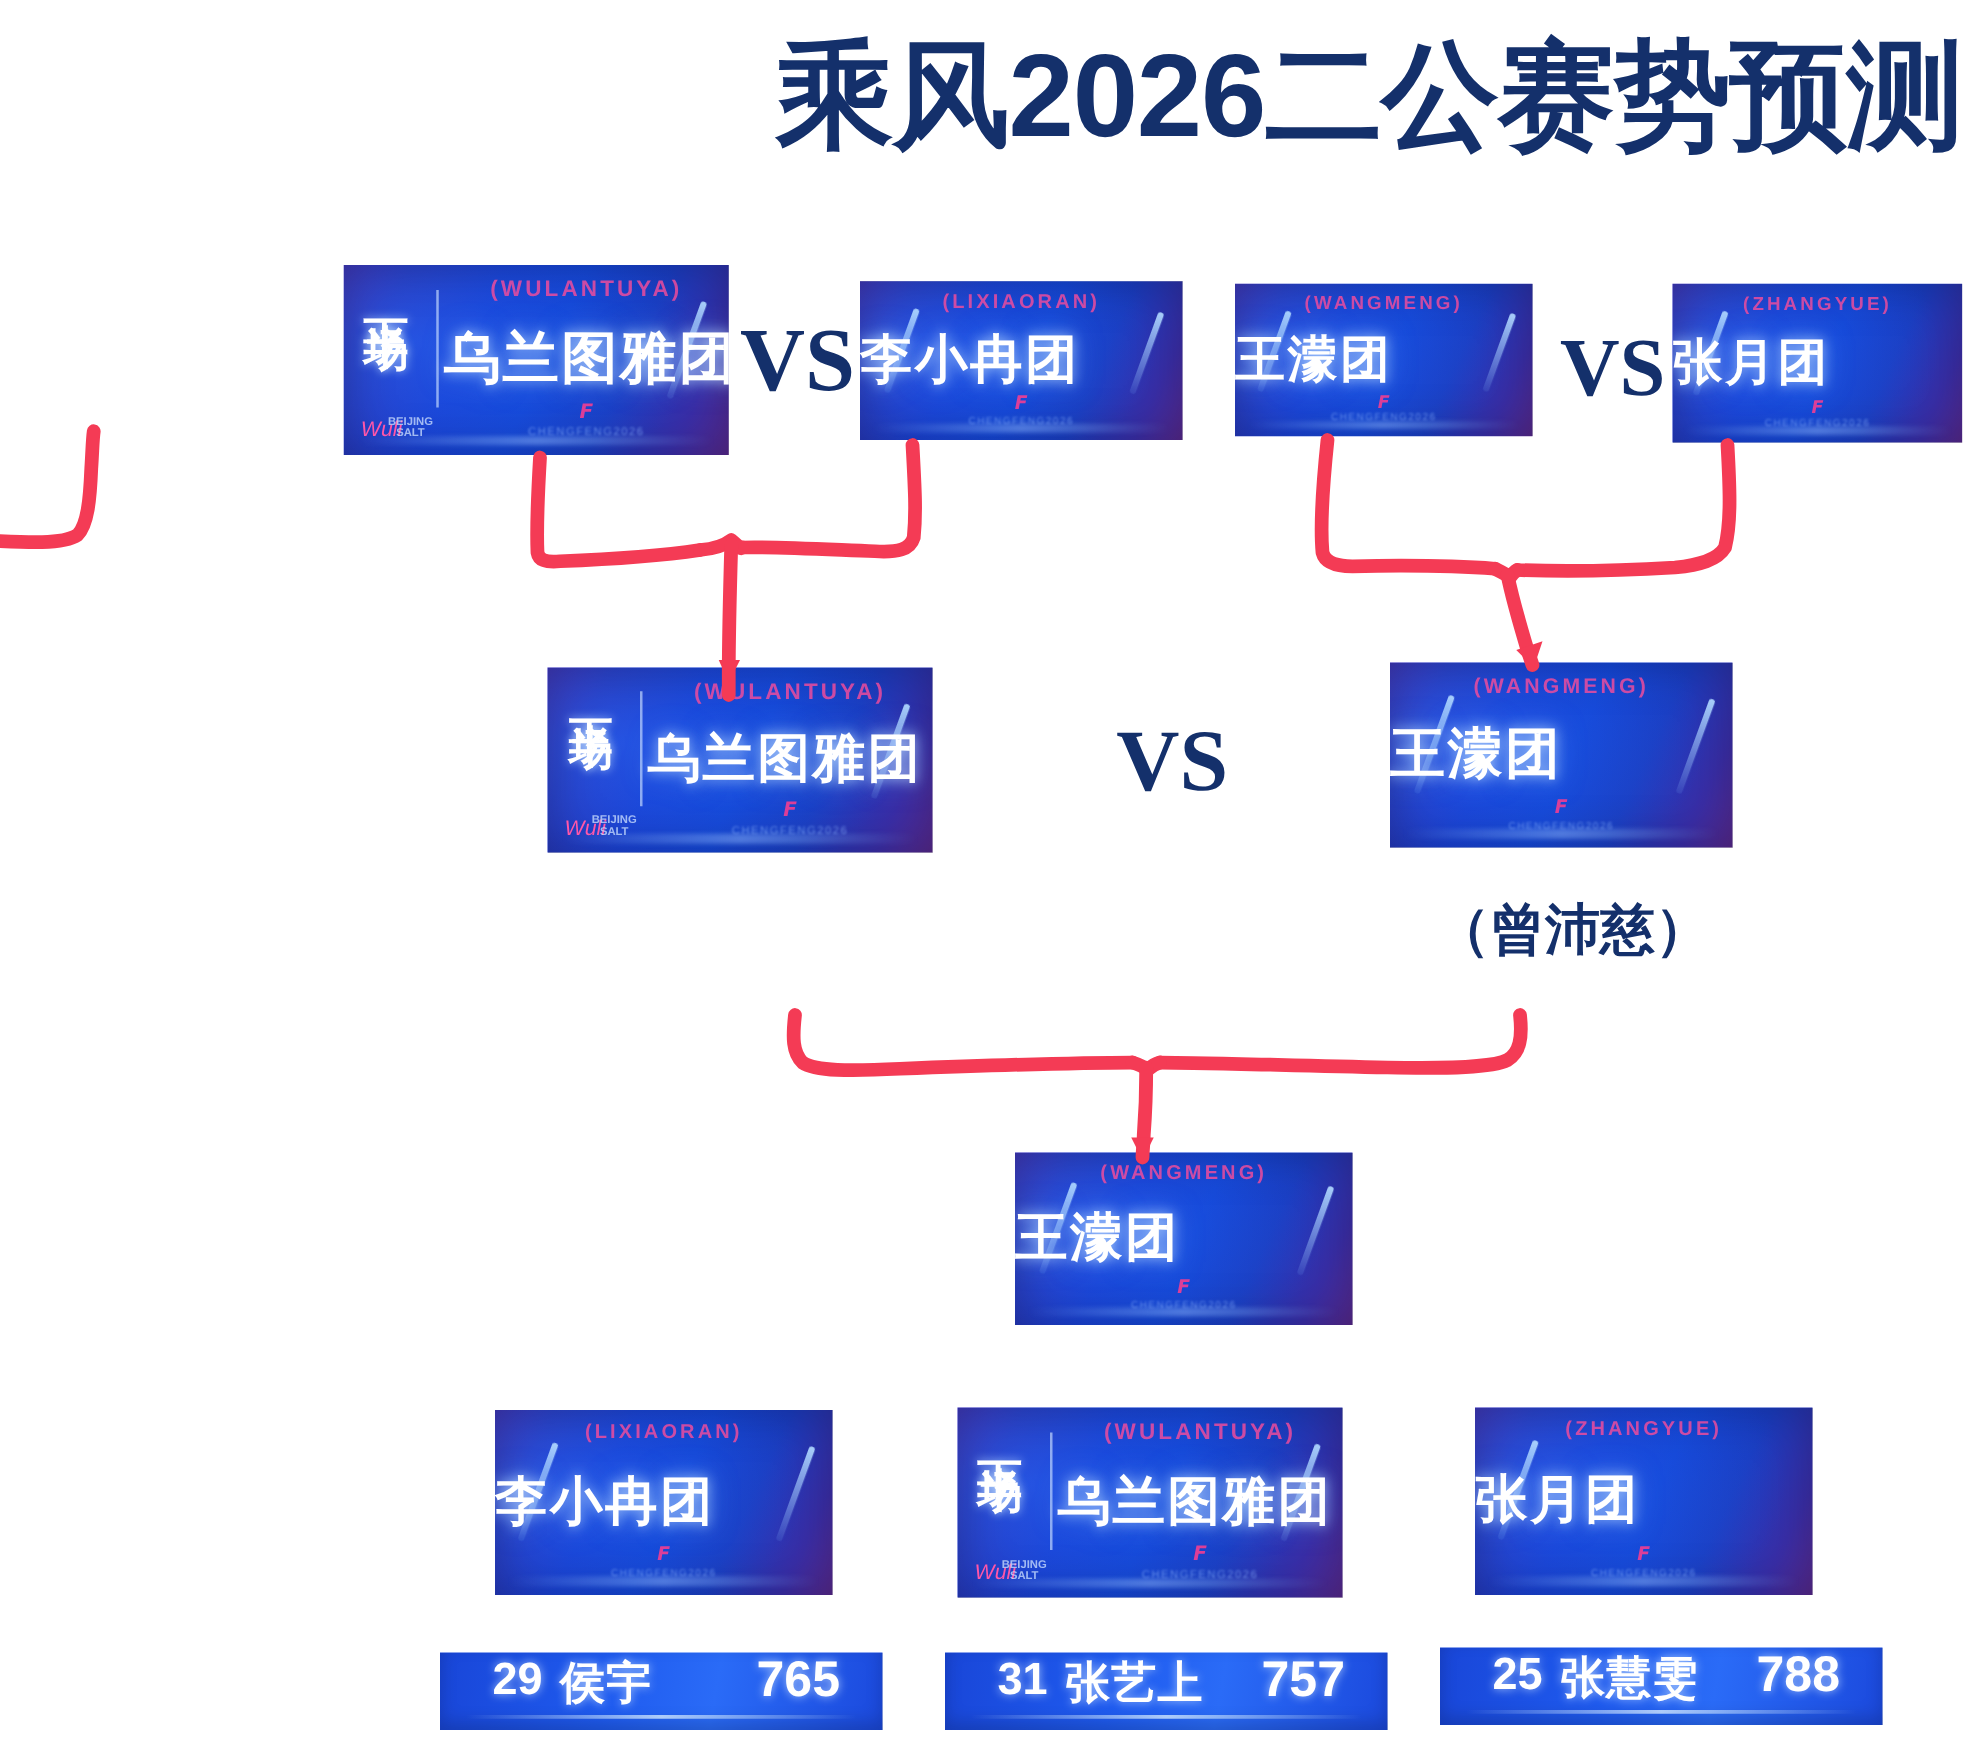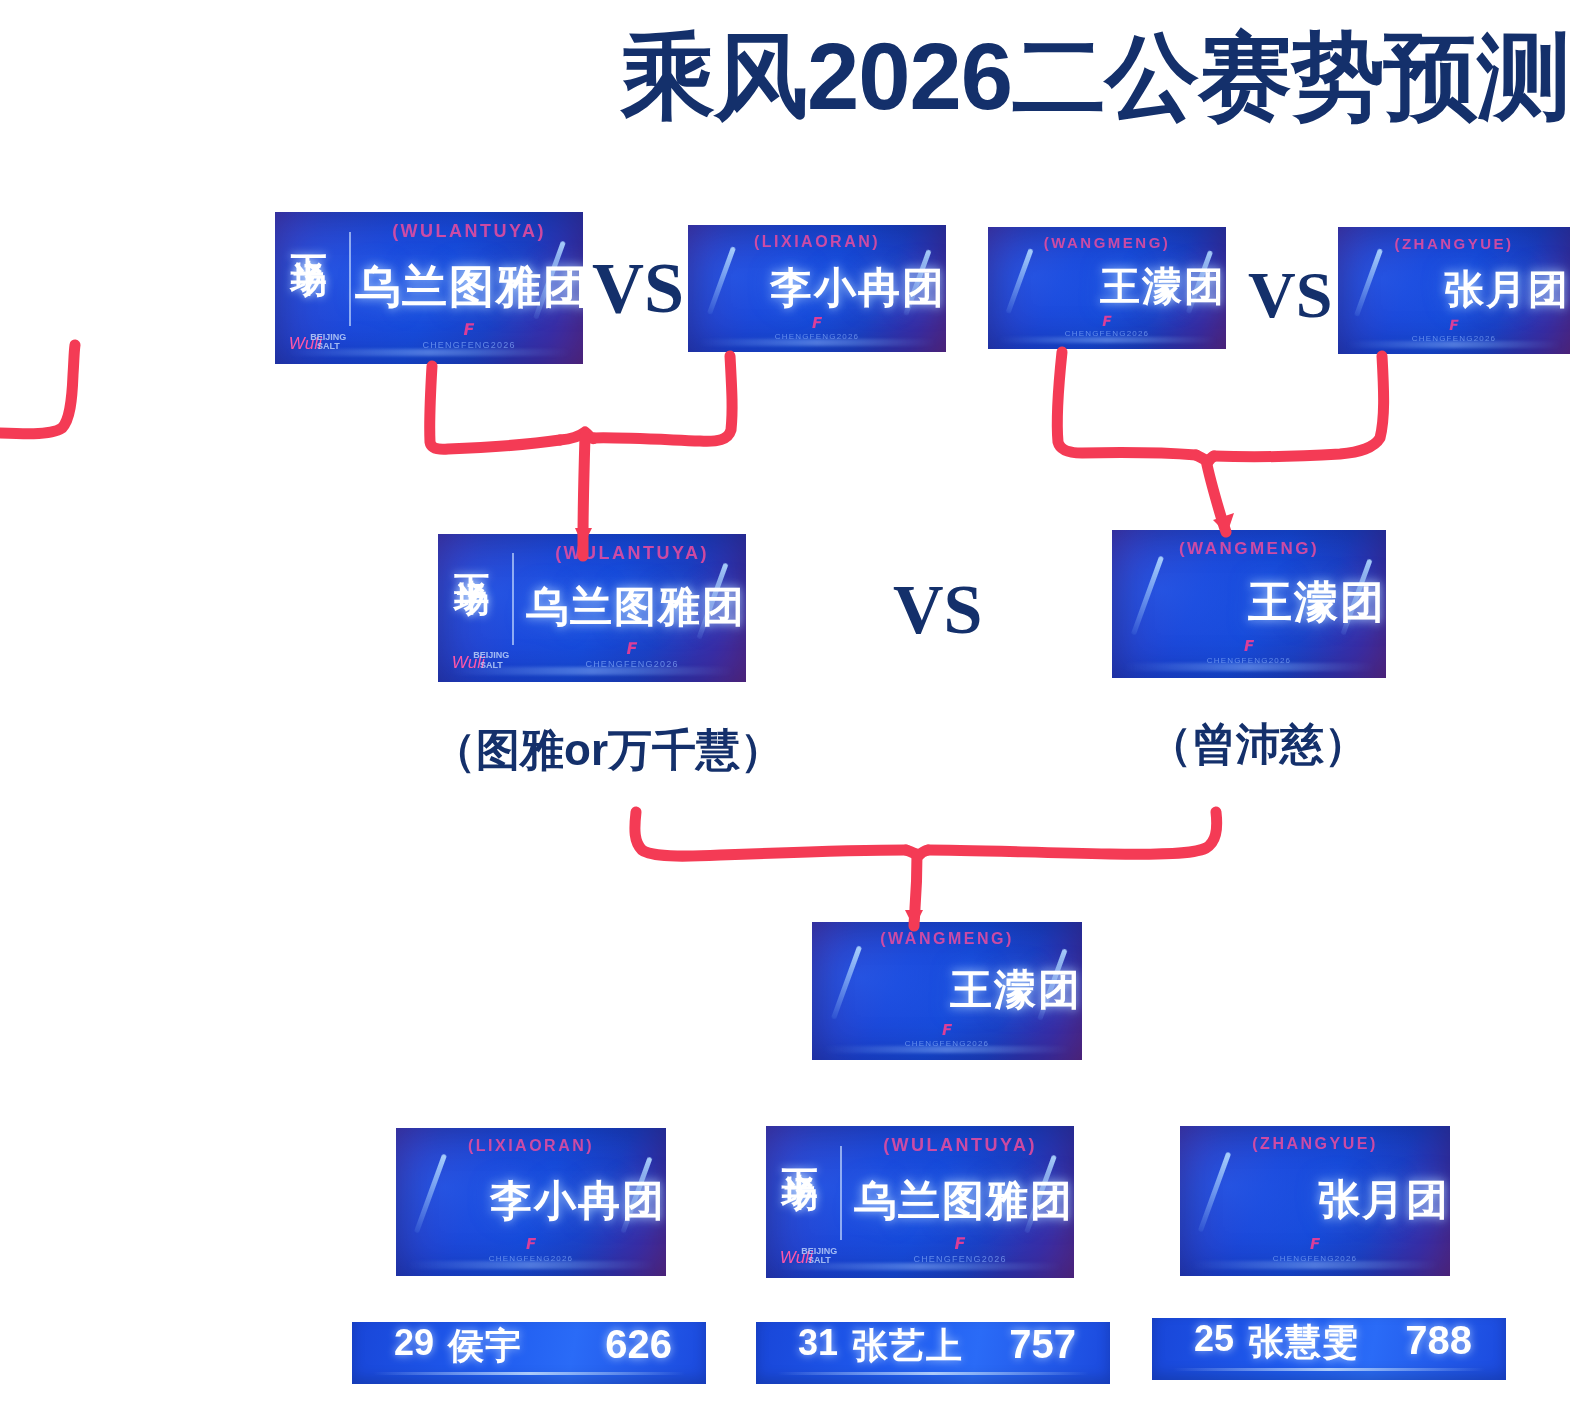--- a/index.html
+++ b/index.html
@@ -74,21 +74,21 @@
     font-weight: 700;
     letter-spacing: 2.5px;
     filter: blur(0.6px);
     white-space: nowrap;
   }
   .card-name {
     position: absolute;
     left: 0; right: 0;
     top: 50%;
     transform: translateY(-52%);
-    text-align: right;
+    text-align: left;
     color: #ffffff;
     font-weight: 700;
     letter-spacing: 2px;
     text-shadow: 0 0 10px rgba(190,220,255,0.85), 0 0 22px rgba(110,170,255,0.55);
     white-space: nowrap;
   }
   .card-logo {
     position: absolute;
     left: 0; right: 0;
     bottom: 17%;
@@ -323,21 +323,20 @@
 
   <div class="card" style="left:1112px; top:530px; width:274px; height:148px;">
     <div class="slash left"></div>
     <div class="slash right"></div>
     <div class="card-en" style="font-size:17px;">(WANGMENG)</div>
     <div class="card-name" style="font-size:44px;">王濛团</div>
     <div class="card-logo" style="font-size:15px;">𝙁</div>
     <div class="card-logo-sub" style="font-size:8px;">CHENGFENG2026</div>
   </div>
 
-  <div class="note" style="left:432px; top:728px;">（图雅or万千慧）</div>
   <div class="note" style="left:1148px; top:722px;">（曾沛慈）</div>
 
   <div class="card" style="left:812px; top:922px; width:270px; height:138px;">
     <div class="slash left"></div>
     <div class="slash right"></div>
     <div class="card-en" style="font-size:16px;">(WANGMENG)</div>
     <div class="card-name" style="font-size:42px;">王濛团</div>
     <div class="card-logo" style="font-size:15px;">𝙁</div>
     <div class="card-logo-sub" style="font-size:8px;">CHENGFENG2026</div>
   </div>
@@ -374,21 +373,21 @@
     <div class="card-en" style="font-size:16px;">(ZHANGYUE)</div>
     <div class="card-name" style="font-size:42px;">张月团</div>
     <div class="card-logo" style="font-size:15px;">𝙁</div>
     <div class="card-logo-sub" style="font-size:8px;">CHENGFENG2026</div>
   </div>
 
 
   <div class="scorebar" style="left:352px; top:1322px; width:354px; height:62px;">
     <span class="sb-rank">29</span>
     <span class="sb-name">侯宇</span>
-    <span class="sb-score">626</span>
+    <span class="sb-score">765</span>
   </div>
 
   <div class="scorebar" style="left:756px; top:1322px; width:354px; height:62px;">
     <span class="sb-rank">31</span>
     <span class="sb-name">张艺上</span>
     <span class="sb-score">757</span>
   </div>
 
   <div class="scorebar" style="left:1152px; top:1318px; width:354px; height:62px;">
     <span class="sb-rank">25</span>

